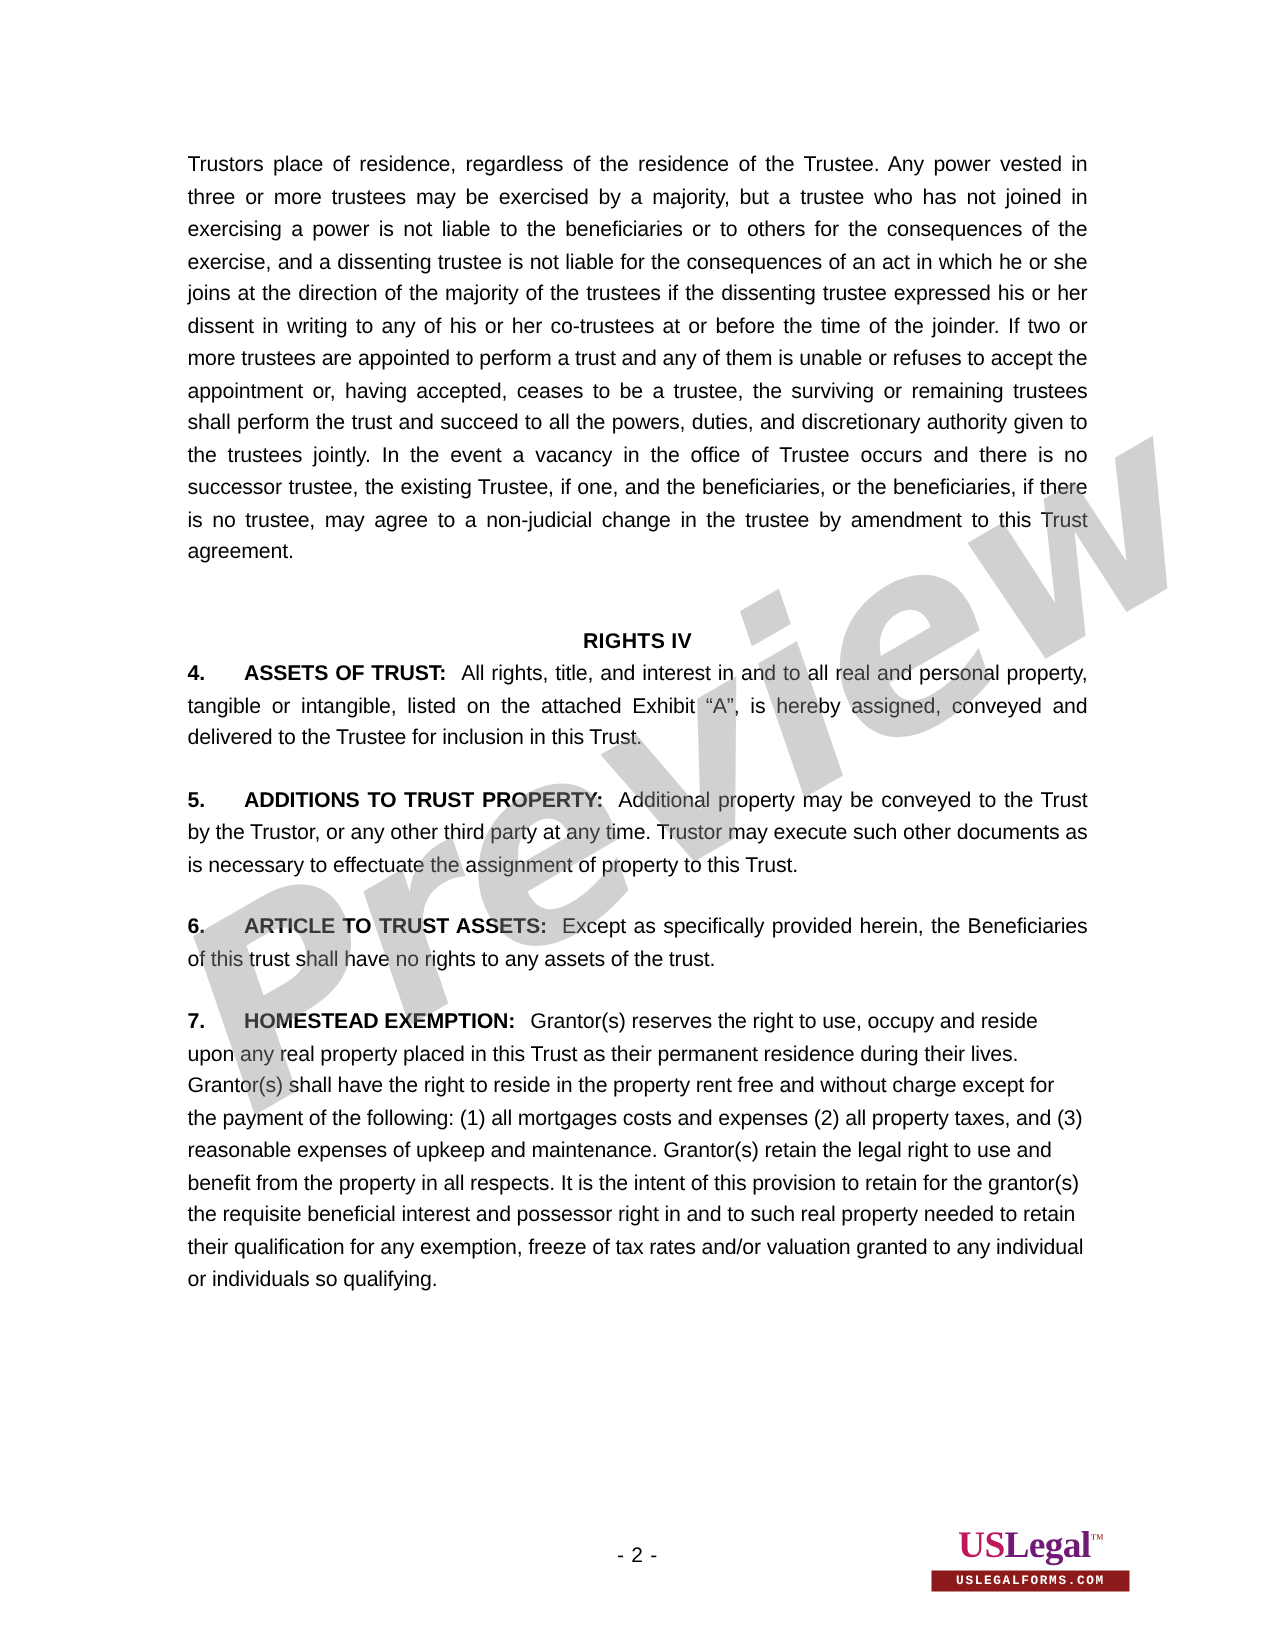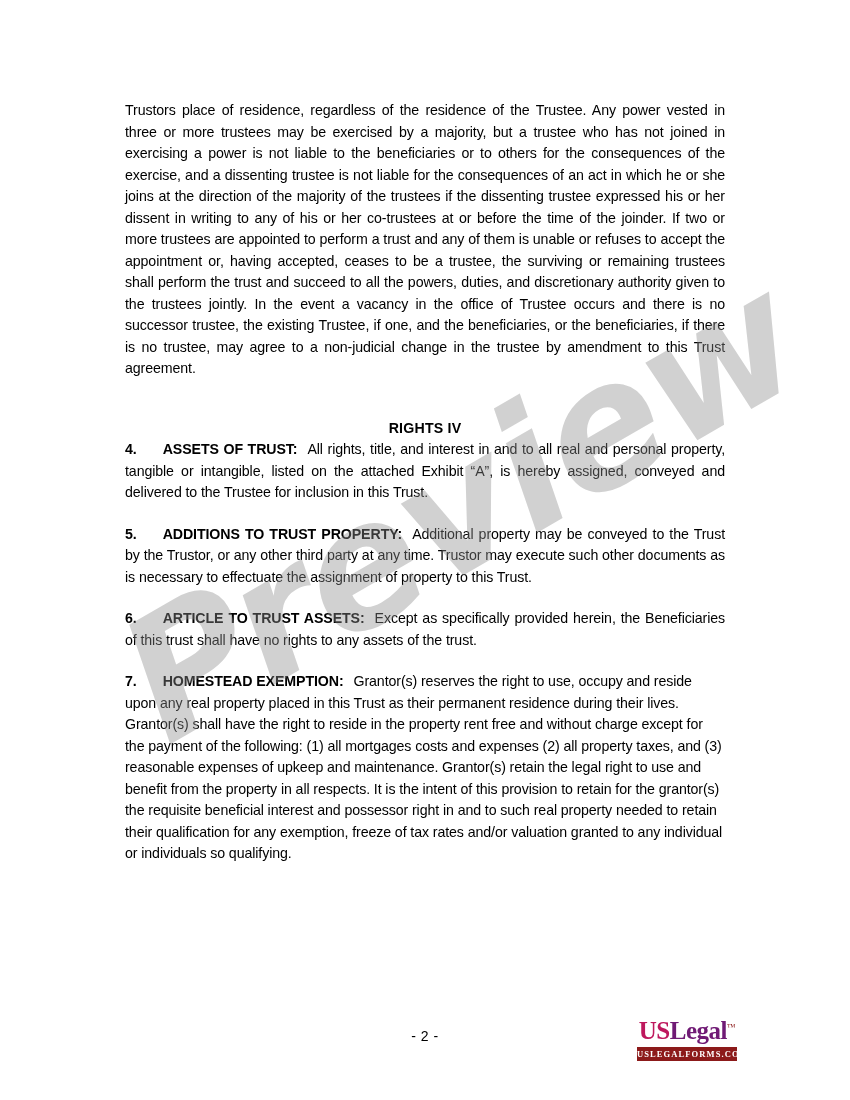--- a/index.html
+++ b/index.html
@@ -131,23 +131,23 @@
     vertical-align: super;
     font-weight: normal;
   }
   #logo .logo-sub {
     margin-top: 4px;
     background: #8c1a1a;
     color: #ffffff;
     font-size: 8.5px;
     letter-spacing: 1.1px;
     padding: 2px 0 2px 0;
-    font-family: Liberation Serif, serif;
+    font-family: Liberation Mono, monospace;
     font-weight: bold;
-    width: 100px;
+    width: 132px;
     margin-left: auto;
     margin-right: auto;
   }
 </style>
 </head>
 <body>
 
 <div id="page">
 
   <div class="content">

